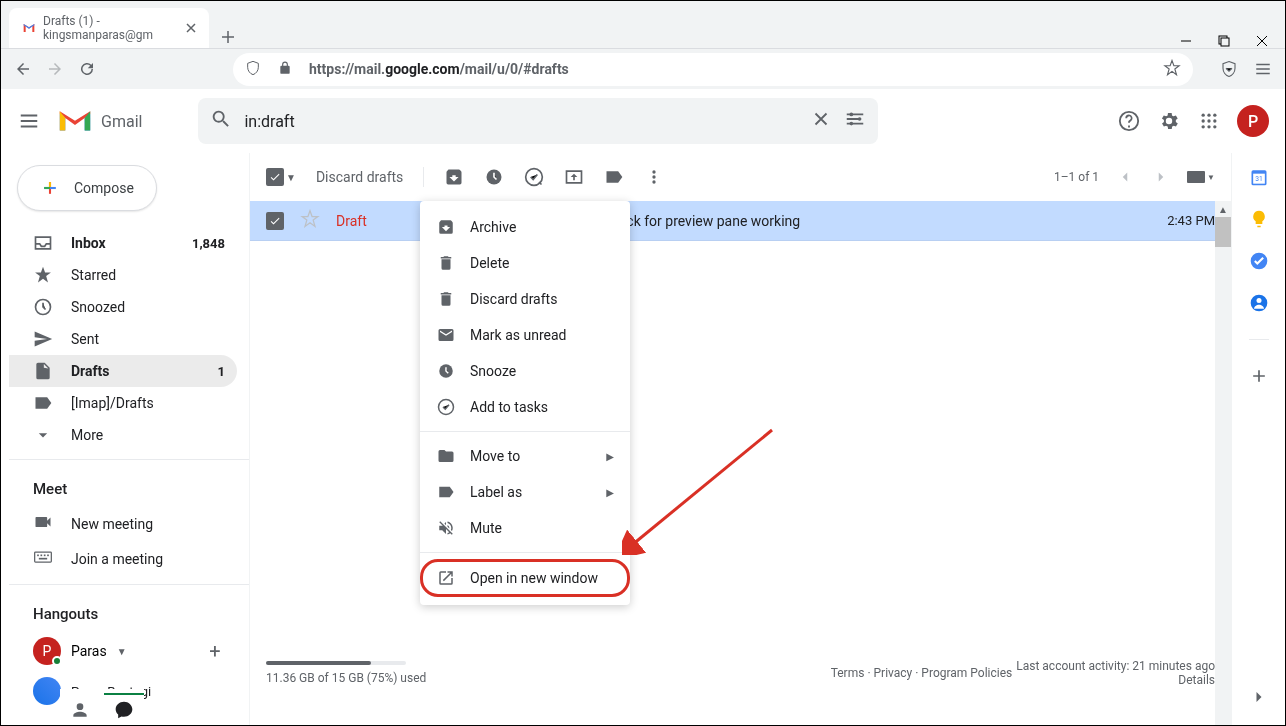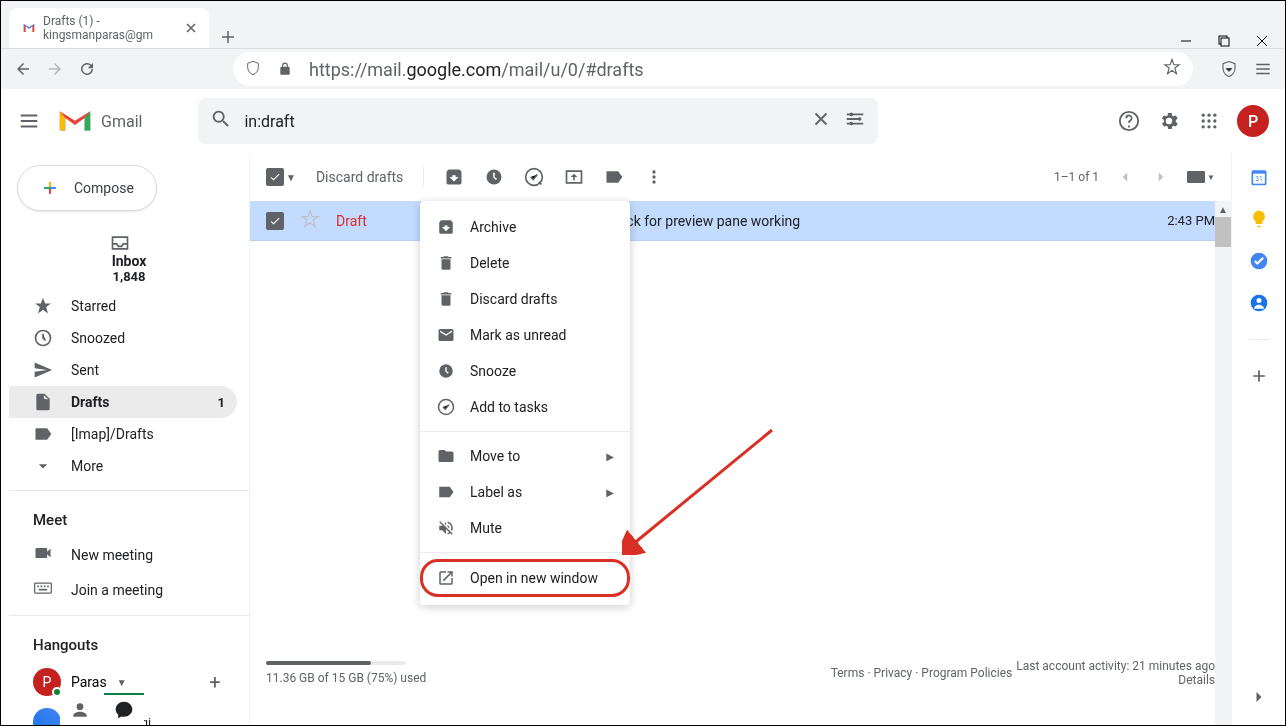--- a/index.html
+++ b/index.html
@@ -10,42 +10,42 @@
 .tab-favicon { width: 16px; height: 16px; display: inline-flex; }
 .tab-close { width: 16px; height: 16px; display: inline-flex; align-items: center; justify-content: center; cursor: pointer; }
 .tab-plus { margin-left: 12px; color: #5f6368; }
 .window-controls { margin-left: auto; display: flex; gap: 24px; padding-right: 8px; }
 .window-controls span { width: 14px; height: 14px; display: inline-flex; align-items: center; justify-content: center; color: #5f6368; }
 
 .url-bar { background: #f1f3f4; height: 40px; display: flex; align-items: center; padding: 0 12px; gap: 16px; }
 .nav-icons { display: flex; gap: 12px; }
 .nav-icon { width: 20px; height: 20px; color: #5f6368; display: inline-flex; align-items: center; justify-content: center; cursor: pointer; }
 .nav-icon.disabled { opacity: 0.4; cursor: default; }
-.url-input-wrap { flex: 1; background: #fff; border-radius: 20px; padding: 6px 12px; display: flex; align-items: center; gap: 17px; font-size: 18px; color: #5f6368; margin-left: 120px; margin-right: 10px; }
+.url-input-wrap { flex: 1; background: #fff; border-radius: 20px; padding: 6px 12px; display: flex; align-items: center; gap: 17px; font-size: 14px; color: #5f6368; margin-left: 120px; margin-right: 10px; font-weight: bold; }
 .url-input-wrap .url-text { flex: 1; color: #5f6368; }
 .url-text .domain { color: #202124; }
 .browser-right-icons { display: flex; gap: 14px; }
 
 .gmail-header { height: 64px; display: flex; align-items: center; padding: 0 16px; gap: 16px; }
 .menu-btn, .header-icon { width: 24px; height: 24px; color: #5f6368; display: inline-flex; align-items: center; justify-content: center; cursor: pointer; }
 .logo-wrap { display: flex; align-items: center; gap: 8px; }
 .logo { width: 36px; height: 28px; }
 .logo-text { font-size: 16px; color: #5f6368; }
 .search-box { flex: 1; max-width: 680px; background: #f1f3f4; border-radius: 8px; height: 46px; display: flex; align-items: center; padding: 0 12px; gap: 12px; margin-left: 40px; }
 .search-input { flex: 1; border: none; background: transparent; font-size: 16px; color: #202124; outline: none; }
 .header-right { margin-left: auto; display: flex; gap: 16px; align-items: center; }
 .avatar { width: 32px; height: 32px; border-radius: 50%; background: #c5221f; color: #fff; display: flex; align-items: center; justify-content: center; font-size: 16px; font-weight: 500; }
 
 .main { display: flex; height: calc(726px - 48px - 40px - 64px); }
 .sidebar { width: 240px; padding: 8px 0; margin-left: 8px; }
 .compose-btn { background: #fff; border: 1px solid #dadce0; border-radius: 24px; padding: 12px 22px; margin: 4px 8px 16px 8px; display: flex; align-items: center; gap: 14px; font-size: 14px; color: #3c4043; cursor: pointer; box-shadow: 0 1px 2px rgba(0,0,0,0.1); width: fit-content; }
 .compose-plus { width: 20px; height: 20px; }
 .nav-item { display: flex; align-items: center; padding: 6px 12px 6px 24px; font-size: 14px; color: #202124; cursor: pointer; border-radius: 0 16px 16px 0; margin-right: 12px; }
 .nav-item.active { background: rgba(0,0,0,0.08); font-weight: 700; }
-.nav-item.inbox-bold { font-weight: 700; flex-direction: column; }
+.nav-item.inbox-bold { font-weight: 700; }
 .nav-item .nav-icon-s { width: 20px; height: 20px; margin-right: 18px; color: #5f6368; display: inline-flex; align-items: center; justify-content: center; }
 .nav-item .nav-label { flex: 1; }
 .nav-item .nav-count { font-size: 13px; }
 .section-title { padding: 12px 24px 8px; font-size: 15px; font-weight: 500; color: #202124; }
 .meet-item, .hangout-item { display: flex; align-items: center; padding: 6px 24px; font-size: 14px; color: #202124; gap: 18px; cursor: pointer; }
 .hangout-avatar { width: 28px; height: 28px; border-radius: 50%; background: #c5221f; color: #fff; display: flex; align-items: center; justify-content: center; font-size: 14px; position: relative; }
 .hangout-user { display: flex; align-items: center; gap: 10px; padding: 6px 24px; font-size: 14px; }
 .hangout-add { margin-left: auto; color: #5f6368; width: 20px; height: 20px; display: inline-flex; align-items: center; justify-content: center; font-size: 20px; }
 .hangout-status { position: absolute; bottom: -1px; right: -1px; width: 10px; height: 10px; background: #188038; border: 2px solid #fff; border-radius: 50%; }
 .hangout-contact { display:flex; align-items:center; gap:10px; padding:6px 24px; font-size:13px; color:#202124; }

